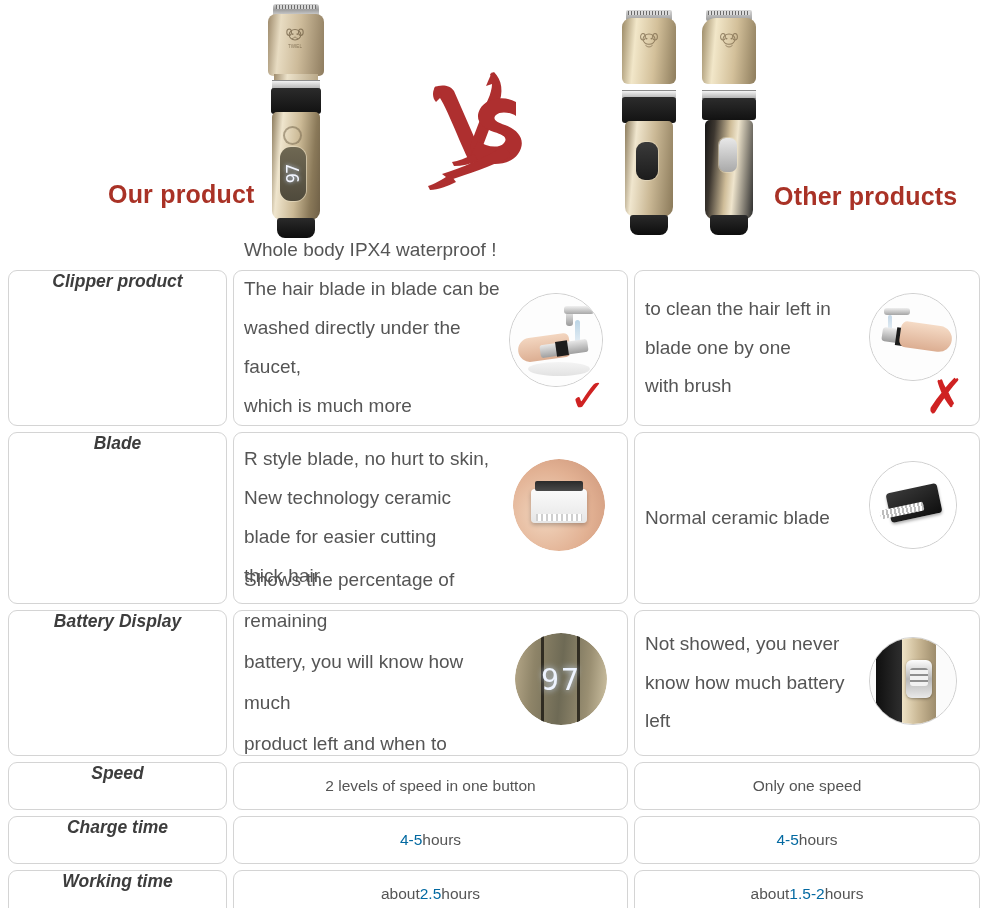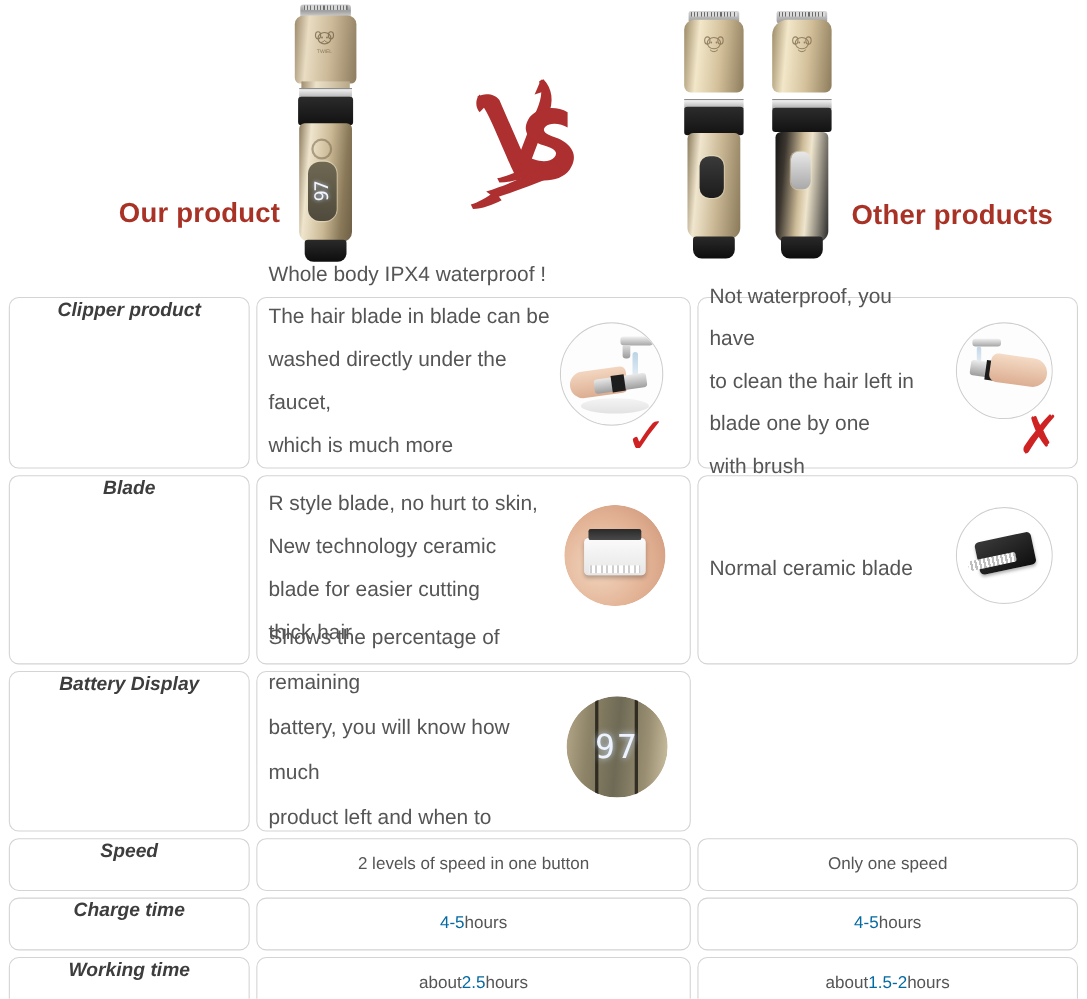--- a/index.html
+++ b/index.html
@@ -491,21 +491,20 @@
         <div class="hand"></div>
         <div class="tool"></div>
         <div class="tool-b"></div>
       </div>
       <div class="mark" style="right:20px; bottom:6px; font-size:46px;">✓</div>
     </div>
 
     <div class="cell c3">
       <div class="cell-body">
         <div class="desc">
-          <div>Not waterproof, you have</div>
           <div>to clean the hair left in</div>
           <div>blade one  by one</div>
           <div>with brush</div>
         </div>
       </div>
       <div class="photo ph-brush ph-outline" style="right:22px; top:22px;">
         <div class="bg"></div>
         <div class="tap2"></div>
         <div class="water2"></div>
         <div class="tool2"></div>
@@ -564,20 +563,35 @@
         </div>
       </div>
       <div class="photo ph-led" style="right:20px; top:22px;">
         <div class="bg"></div>
         <div class="bar bar1"></div>
         <div class="bar bar2"></div>
         <div class="ledtxt">97</div>
       </div>
     </div>
 
+    <div class="cell c3">
+      <div class="cell-body">
+        <div class="desc">
+          <div>Not showed, you never</div>
+          <div>know how much battery</div>
+          <div>left</div>
+        </div>
+      </div>
+      <div class="photo ph-btn2 ph-outline" style="right:22px; top:26px;">
+        <div class="bg"></div>
+        <div class="blk"></div>
+        <div class="gold"></div>
+        <div class="chrome"></div>
+      </div>
+    </div>
   </div>
 
   <div class="cmp-row row-slim">
     <div class="cell c1">
       <div class="feat-name">Speed</div>
     </div>
     <div class="cell c2">
       <div class="slim-text">
         <span></span>
           <span class="hl"></span>

